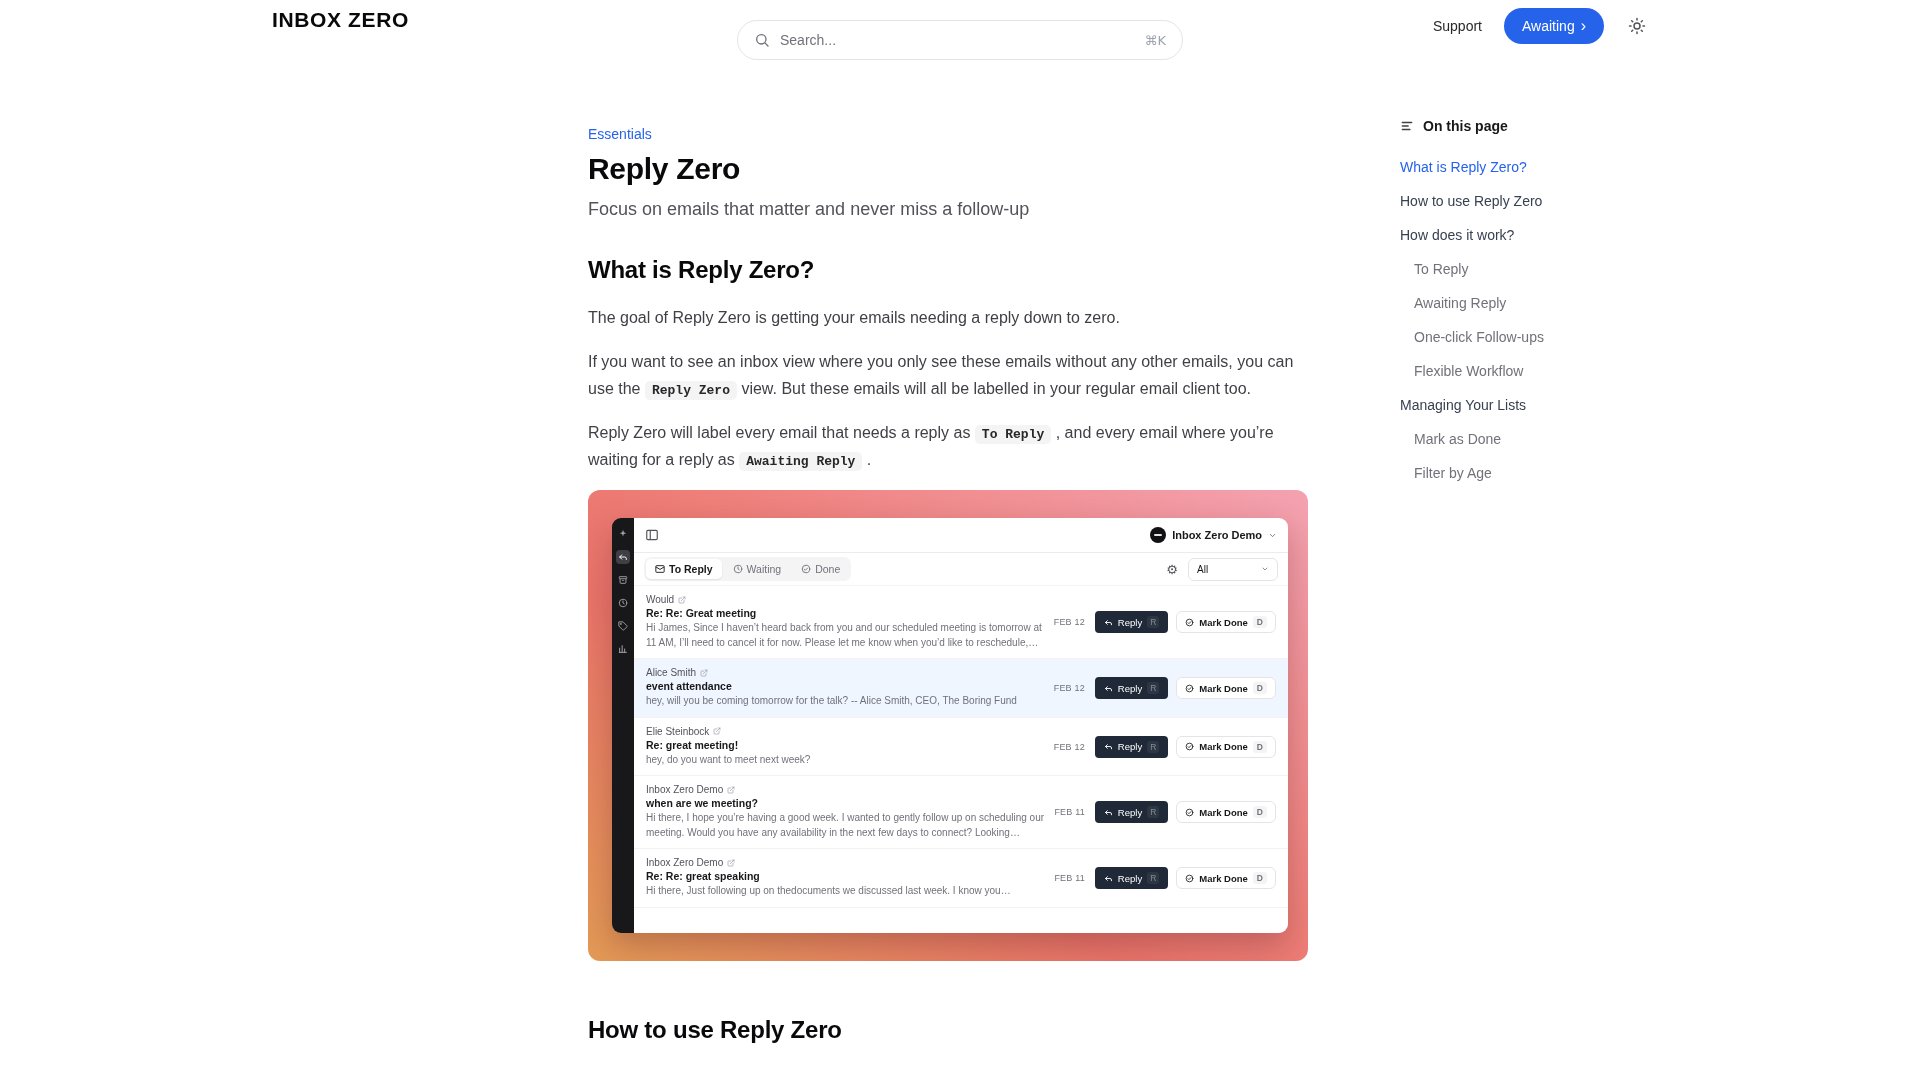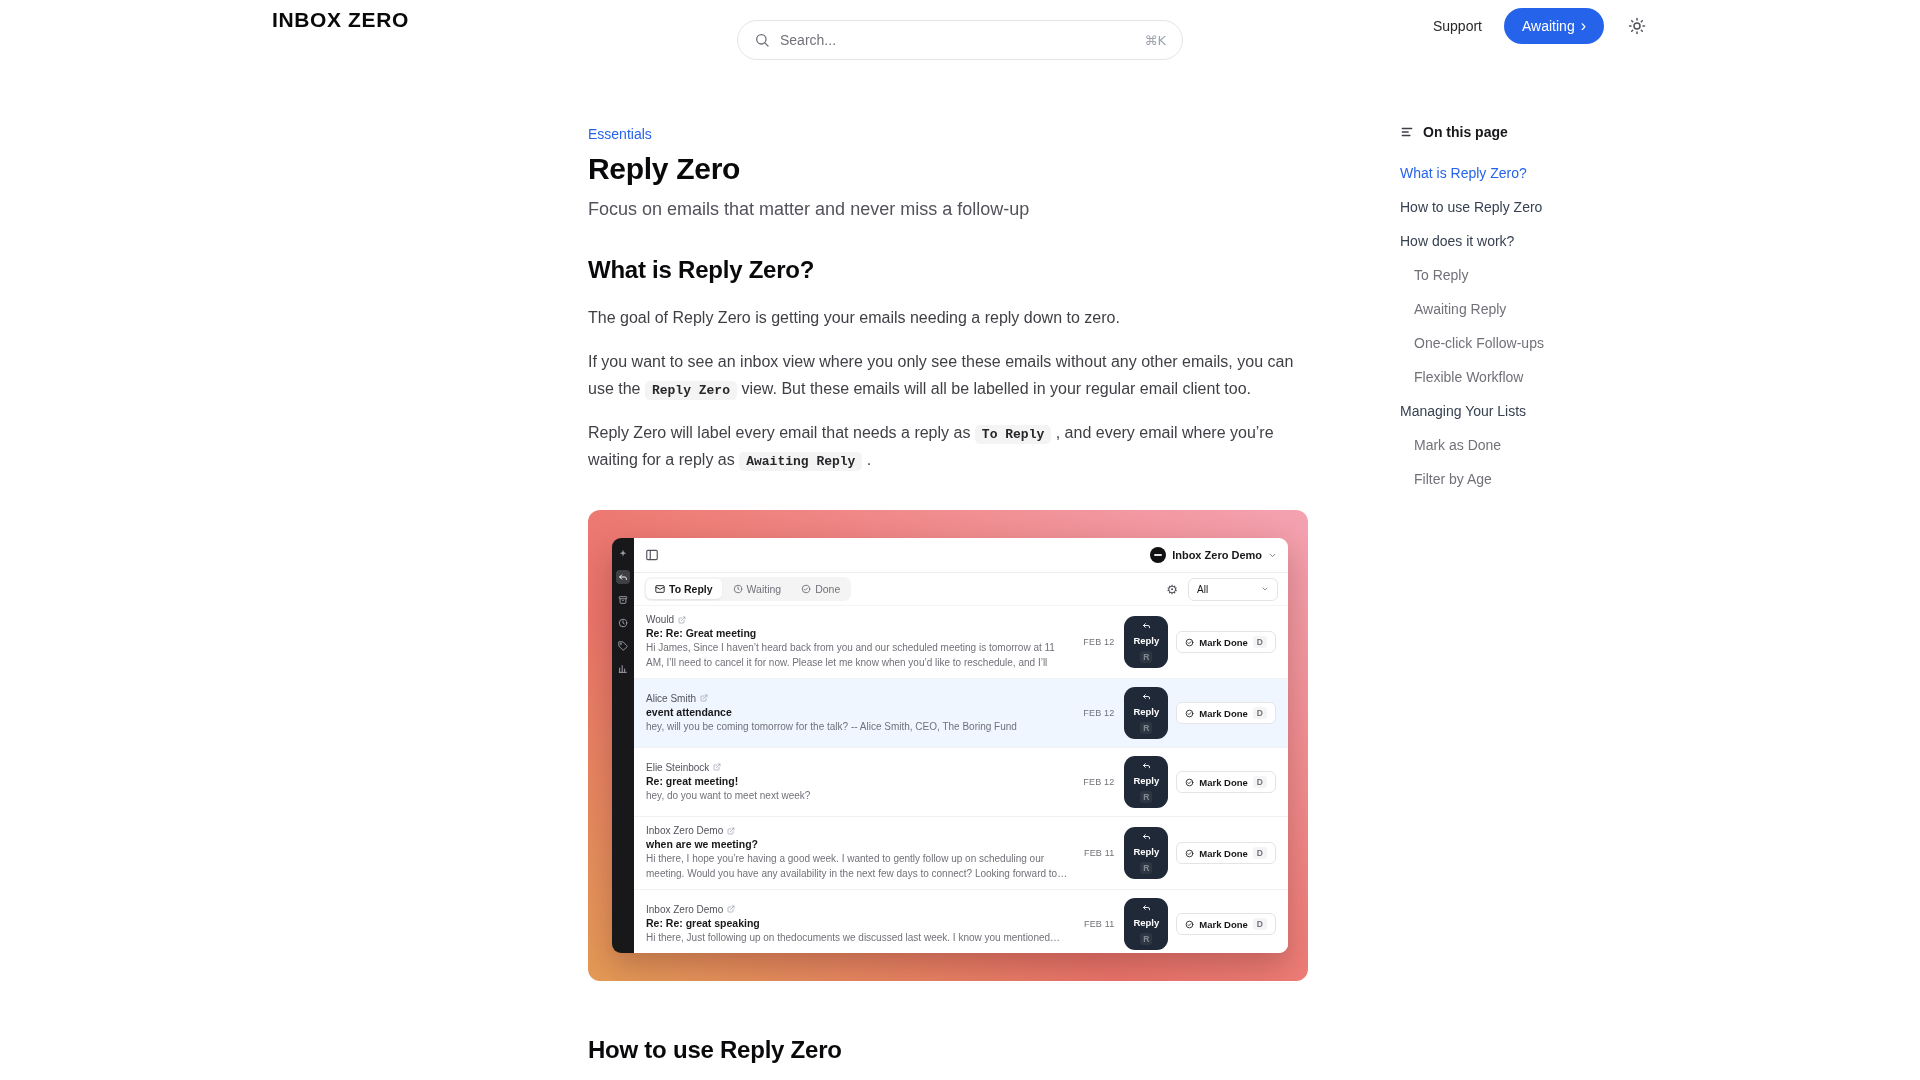--- a/index.html
+++ b/index.html
@@ -47,21 +47,21 @@
   .h2 { font-size:24px; font-weight:700; color:#09090b; letter-spacing:-.01em; margin-bottom:21px; }
   .article p { font-size:16px; line-height:1.68; color:#3f3f46; margin-bottom:17px; }
   .code {
     font-family:"Liberation Mono","DejaVu Sans Mono",monospace;
     font-size:13px; font-weight:700; background:#f4f4f5; color:#27272a;
     padding:2px 7px; border-radius:5px; white-space:nowrap;
   }
 
   
   .shot {
-    margin-top:37px; width:720px; height:471px; border-radius:12px; overflow:hidden;
+    margin-top:17px; width:720px; height:471px; border-radius:12px; overflow:hidden;
     background:linear-gradient(215deg,#f4a2b1 0%, #ee7e78 45%, #e9736a 62%, #e39a55 100%);
     padding:28px 20px 28px 24px;
   }
   .app {
     width:100%; height:415px; display:flex; border-radius:9px; overflow:hidden;
     box-shadow:0 12px 30px rgba(60,20,20,.25);
   }
   .app-rail {
     width:22px; background:#18181b; display:flex; flex-direction:column;
     align-items:center; padding-top:9px; gap:9px; flex-shrink:0;
@@ -114,36 +114,36 @@
   .subject { font-size:10.5px; font-weight:700; color:#18181b; margin-bottom:2px; }
   .snippet {
     font-size:10px; line-height:1.45; color:#71717a;
     display:-webkit-box; -webkit-line-clamp:2; -webkit-box-orient:vertical; overflow:hidden;
   }
   .row:nth-child(5) .snippet { -webkit-line-clamp:1; }
   .row-right { display:flex; align-items:center; gap:8px; flex-shrink:0; }
   .mail-date { font-size:9px; color:#71717a; letter-spacing:.02em; margin-right:2px; }
   .btn-reply {
     display:flex; align-items:center; gap:5px; background:#1f2937; color:#fff;
-    border:none; border-radius:11px; padding:5px 9px; font-size:9.5px; font-weight:700;
-    cursor:pointer; font-family:inherit;flex-direction:column;
+    border:none; border-radius:4px; padding:5px 9px; font-size:9.5px; font-weight:400;
+    cursor:pointer; font-family:inherit;
   }
   .key-faint { opacity:.45; font-size:8.5px; background:rgba(255,255,255,.14); border-radius:3px; padding:1px 3px; }
   .btn-done {
     display:flex; align-items:center; gap:5px; background:#fff; color:#18181b;
     border:1px solid #e4e4e7; border-radius:6px; padding:4px 8px; font-size:9.5px; font-weight:600;
     cursor:pointer; font-family:inherit;
   }
   .key-chip { font-size:8.5px; color:#71717a; background:#f4f4f5; border-radius:3px; padding:1px 4px; }
 
   
   .next-heading { margin-top:55px; }
 
   
-  .toc { position:absolute; left:1400px; top:124px; width:230px; }
+  .toc { position:absolute; left:1400px; top:118px; width:230px; }
   .toc-head { display:flex; align-items:center; gap:9px; font-size:14px; font-weight:600; color:#18181b; margin-bottom:25px; }
   .toc-head .ico { color:#3f3f46; }
   .toc-item { display:block; font-size:14px; color:#374151; text-decoration:none; margin-bottom:18px; cursor:pointer; }
   .toc-item.active { color:#2563eb; font-weight:500; }
   .toc-item.sub { padding-left:14px; color:#71717a; }
 </style>
 </head>
 <body>
 
 <div class="header">

